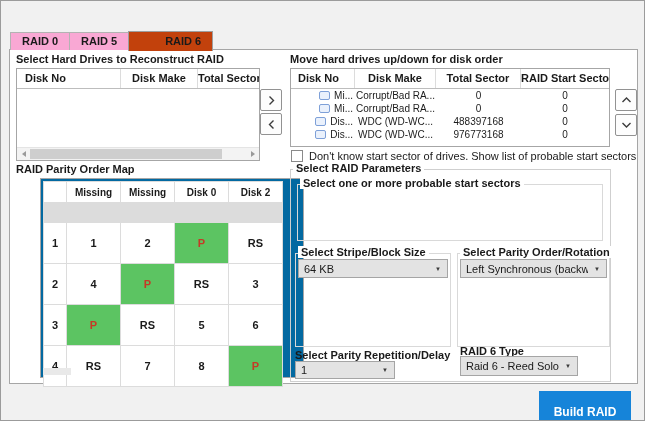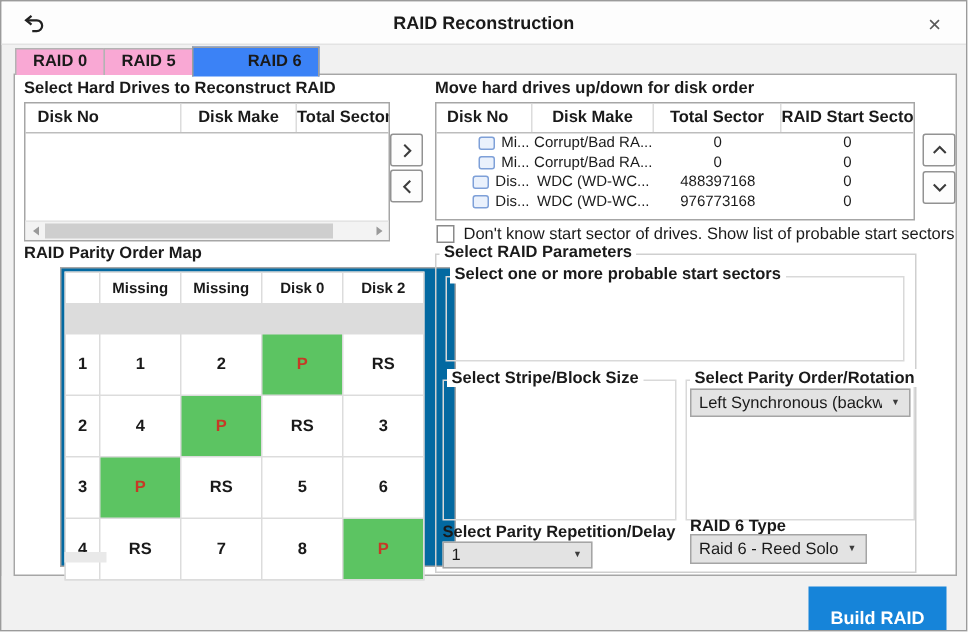--- a/index.html
+++ b/index.html
@@ -17,21 +17,21 @@
   .win-title { position:absolute; left:0; top:0; width:100%; height:29px; line-height:29px;
                text-align:center; font-weight:bold; font-size:12px; }
   .close-btn { position:absolute; right:10px; top:4px; width:22px; height:22px;
                display:flex; align-items:center; justify-content:center;
                font-size:15px; color:#5a5a5a; cursor:pointer; }
 
   
   .tabs { position:absolute; left:9px; top:29px; height:20px; display:flex; align-items:flex-end; z-index:3; }
   .tab { height:18px; padding:0 11px; line-height:17px; font-weight:bold;
          background:#f9a8d4; border:1px solid #b3b3b3; border-bottom:none; margin-right:-1px; cursor:pointer; }
-  .tab.active { height:20px; line-height:19px; background:#3b82f6; border-color:#9e9e9e;
+  .tab.active { height:20px; line-height:19px; background:#c2410c; border-color:#9e9e9e;
                 position:relative; z-index:4; margin-bottom:-1px;padding-left:36px; }
 
   
   .panel { position:absolute; left:8px; top:48px; width:629px; height:335px;
            background:#fff; border:1px solid #a6a6a6; z-index:1; }
   .sec-label { position:absolute; font-weight:bold; white-space:nowrap; }
 
   
   .drives-box { position:absolute; left:6px; top:18px; width:244px; height:93px;
                 border:1px solid #a6a6a6; background:#fff; }
@@ -108,34 +108,20 @@
                background:#1684d9; color:#fff; font-size:12px; font-weight:bold;
                border:none; display:flex; align-items:center; justify-content:center;
                cursor:pointer; }
   svg { display:block; }
 </style>
 </head>
 <body>
 
 <div class="window">
 
-  <div class="titlebar">
-    <div class="back-btn">
-      <span>
-        <svg width="16" height="13" viewBox="0 0 16 13">
-          <path d="M4 3.5 H10.5 a3.6 3.6 0 0 1 0 7.2 H7.5" fill="none" stroke="#222" stroke-width="1.5"></path>
-          <path d="M7 0.6 L3.4 3.5 L7 6.4" fill="none" stroke="#222" stroke-width="1.5"></path>
-        </svg>
-      </span>
-    </div>
-    <div class="win-title">RAID Reconstruction</div>
-    <div class="close-btn">
-      <span>×</span>
-    </div>
-  </div>
 
   <div class="tabs">
     <div class="tab">RAID 0</div>
     <div class="tab">RAID 5</div>
     <div class="tab active">RAID 6</div>
   </div>
 
   <div class="panel">
 
     <div class="sec-label" style="left:6px; top:3px;">Select Hard Drives to Reconstruct RAID</div>
@@ -274,20 +260,24 @@
     </div>
 
     <span class="gcap" style="left:283px; top:112px;">Select RAID Parameters</span>
     <div class="gbox" style="left:280px; top:119px; width:321px; height:213px; border-color:#cfcfcf;"></div>
 
     <span class="gcap" style="left:290px; top:127px;">Select one or more probable start sectors</span>
     <div class="gbox" style="left:287px; top:134px; width:306px; height:57px;"></div>
 
     <span class="gcap" style="left:288px; top:196px;">Select Stripe/Block Size</span>
     <div class="gbox" style="left:285px; top:203px; width:156px; height:94px;"></div>
+    <div class="combo" style="left:288px; top:209px; width:150px; height:19px;">
+      <span class="val">64 KB</span>
+      <span class="arr">▼</span>
+    </div>
 
     <span class="gcap" style="left:450px; top:196px;">Select Parity Order/Rotation</span>
     <div class="gbox" style="left:447px; top:203px; width:153px; height:94px;"></div>
     <div class="combo" style="left:450px; top:209px; width:147px; height:19px;">
       <span class="val">Left Synchronous (backward</span>
       <span class="arr">▼</span>
     </div>
 
     <div class="sec-label" style="left:285px; top:299px;">Select Parity Repetition/Delay</div>
     <div class="combo" style="left:285px; top:311px; width:100px; height:18px;">

